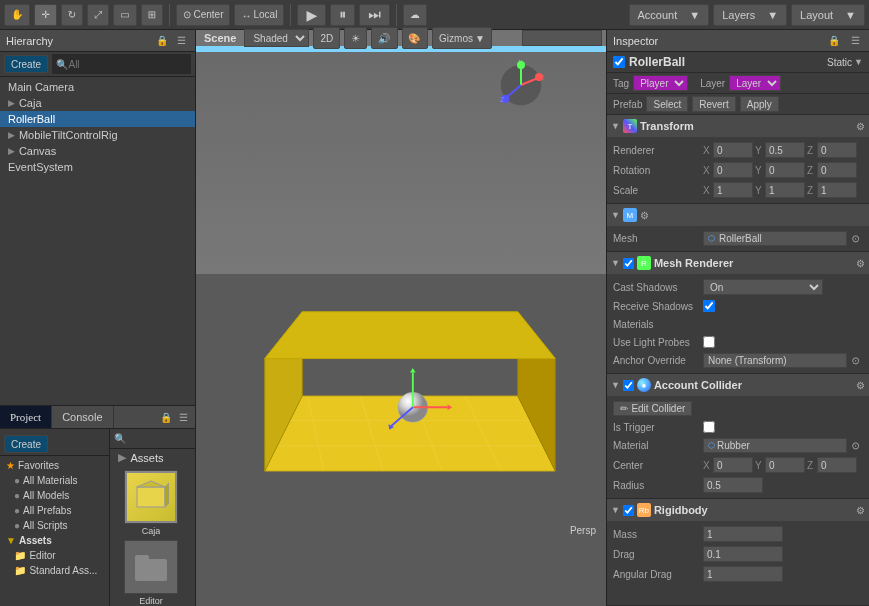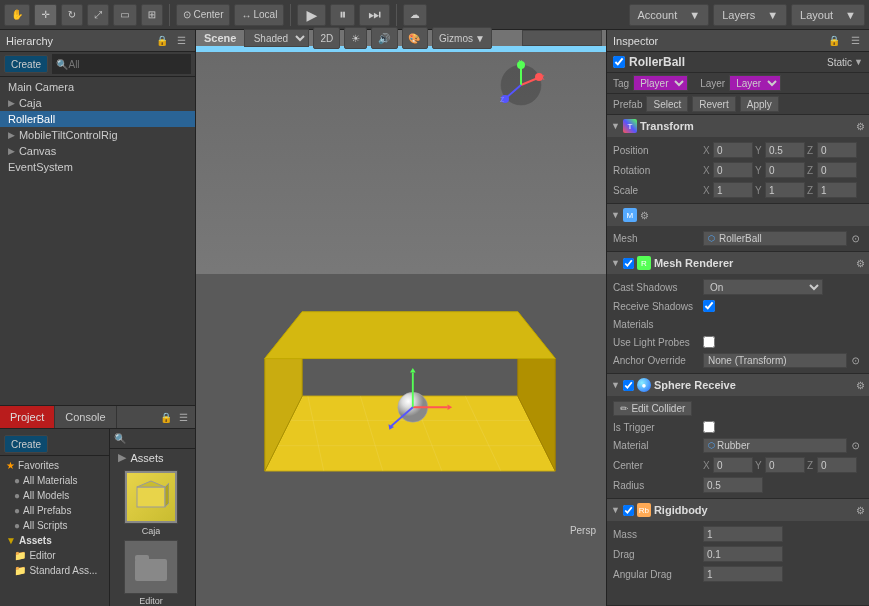--- a/index.html
+++ b/index.html
@@ -35,39 +35,39 @@
     .search-bar input { background: none; border: none; color: #ccc; font-size: 10px; width: 100%; outline: none; }
     .hierarchy-list { padding: 2px 0; }
     .hier-item { padding: 2px 8px; cursor: pointer; font-size: 11px; color: #ccc; display: flex; align-items: center; gap: 4px; }
     .hier-item.selected { background: #2a6496; color: white; }
     .hier-item .arrow { font-size: 9px; color: #888; }
 
     
     .project-panel { height: 200px; overflow: hidden; }
     .project-tabs { display: flex; background: #4a4a4a; border-bottom: 1px solid #222; }
     .project-tab { padding: 3px 10px; font-size: 11px; cursor: pointer; color: #ccc; border-right: 1px solid #333; height: 22px; display: flex; align-items: center; }
-    .project-tab.active { background: #b91c1c; color: #ddd; }
+    .project-tab.active { background: #0f172a; color: #ddd; font-family: Liberation Serif, serif; }
 
     .project-content { display: flex; height: calc(200px - 22px); }
     .project-sidebar { width: 110px; background: #3a3a3a; border-right: 1px solid #222; overflow-y: auto; padding: 4px 0; }
     .proj-item { padding: 2px 6px; cursor: pointer; font-size: 10px; color: #ccc; display: flex; align-items: center; gap: 3px; }
     .proj-folder { font-weight: bold; color: #ddd; }
     .proj-sub { padding-left: 14px; }
     .project-main { flex: 1; background: #3c3c3c; overflow-y: auto; }
     .project-toolbar { display: flex; align-items: center; padding: 2px 4px; border-bottom: 1px solid #222; height: 20px; }
     .assets-header { padding: 2px 8px; font-size: 11px; color: #ddd; display: flex; align-items: center; gap: 4px; }
     .assets-grid { display: flex; flex-wrap: wrap; gap: 4px; padding: 4px 6px; }
     .asset-item { display: flex; flex-direction: column; align-items: center; width: 70px; cursor: pointer; }
     .asset-icon { width: 54px; height: 54px; background: #555; border: 1px solid #444; display: flex; align-items: center; justify-content: center; position: relative; }
     .asset-label { font-size: 9px; color: #ccc; text-align: center; margin-top: 2px; max-width: 70px; overflow: hidden; text-overflow: ellipsis; white-space: nowrap; }
 
     
     .center-panel { flex: 1; display: flex; flex-direction: column; border-right: 1px solid #222; }
     .scene-header { background: #737373; border-bottom: 6px solid #7dd3fc; display: flex; align-items: center; height: 22px; padding: 0 4px; gap: 4px; }
-    .scene-dropdown { background: #555; border: 1px solid #444; color: #ccc; font-size: 10px; padding: 1px 4px; cursor: pointer; height: 18px; text-align: center; }
+    .scene-dropdown { background: #555; border: 1px solid #444; color: #ccc; font-size: 10px; padding: 1px 4px; cursor: pointer; height: 18px; }
     .scene-view { flex: 1; background: #4a4a4a; position: relative; overflow: hidden; }
 
     
     .right-panel { width: 262px; background: #3c3c3c; display: flex; flex-direction: column; overflow: hidden; }
     .inspector-header { background: #4a4a4a; border-bottom: 1px solid #222; display: flex; align-items: center; height: 22px; padding: 0 6px; }
     .inspector-body { flex: 1; overflow-y: auto; overflow-x: hidden; }
 
     
     .inspector-body::-webkit-scrollbar { width: 8px; }
     .inspector-body::-webkit-scrollbar-track { background: #3c3c3c; }
@@ -410,21 +410,21 @@
 
       <div class="component-section">
         <div class="component-header">
           <span class="comp-arrow">▼</span>
           <div class="comp-icon" style="background: linear-gradient(45deg,#f55,#55f,#5f5);">T</div>
           <span class="comp-title">Transform</span>
           <span class="comp-gear">⚙</span>
         </div>
         <div class="comp-body">
           <div class="comp-row">
-            <span class="comp-row-label">Position</span>
+            <span class="comp-row-label">Renderer</span>
             <div class="comp-row-value comp-xyz">
               <span class="xyz-label">X</span>
               <input class="comp-input" type="text" value="0" style="">
               <span class="xyz-label">Y</span>
               <input class="comp-input" type="text" value="0.5" style="">
               <span class="xyz-label">Z</span>
               <input class="comp-input" type="text" value="0" style="">
             </div>
           </div>
           <div class="comp-row">
@@ -508,21 +508,21 @@
             </div>
           </div>
         </div>
       </div>
 
       <div class="component-section">
         <div class="component-header">
           <span class="comp-arrow">▼</span>
           <input type="checkbox" class="comp-checkbox" checked="" style="">
           <div class="comp-icon" style="background:radial-gradient(circle at 35%35%,#8ef,#26f);border-radius:50%;">●</div>
-          <span class="comp-title">Sphere Receive</span>
+          <span class="comp-title">Account Collider</span>
           <span class="comp-gear">⚙</span>
         </div>
         <div class="comp-body">
           <div class="comp-row">
             <button class="btn-edit">
               <span>✏</span>
               <span>Edit Collider</span>
             </button>
           </div>
           <div class="comp-row">

